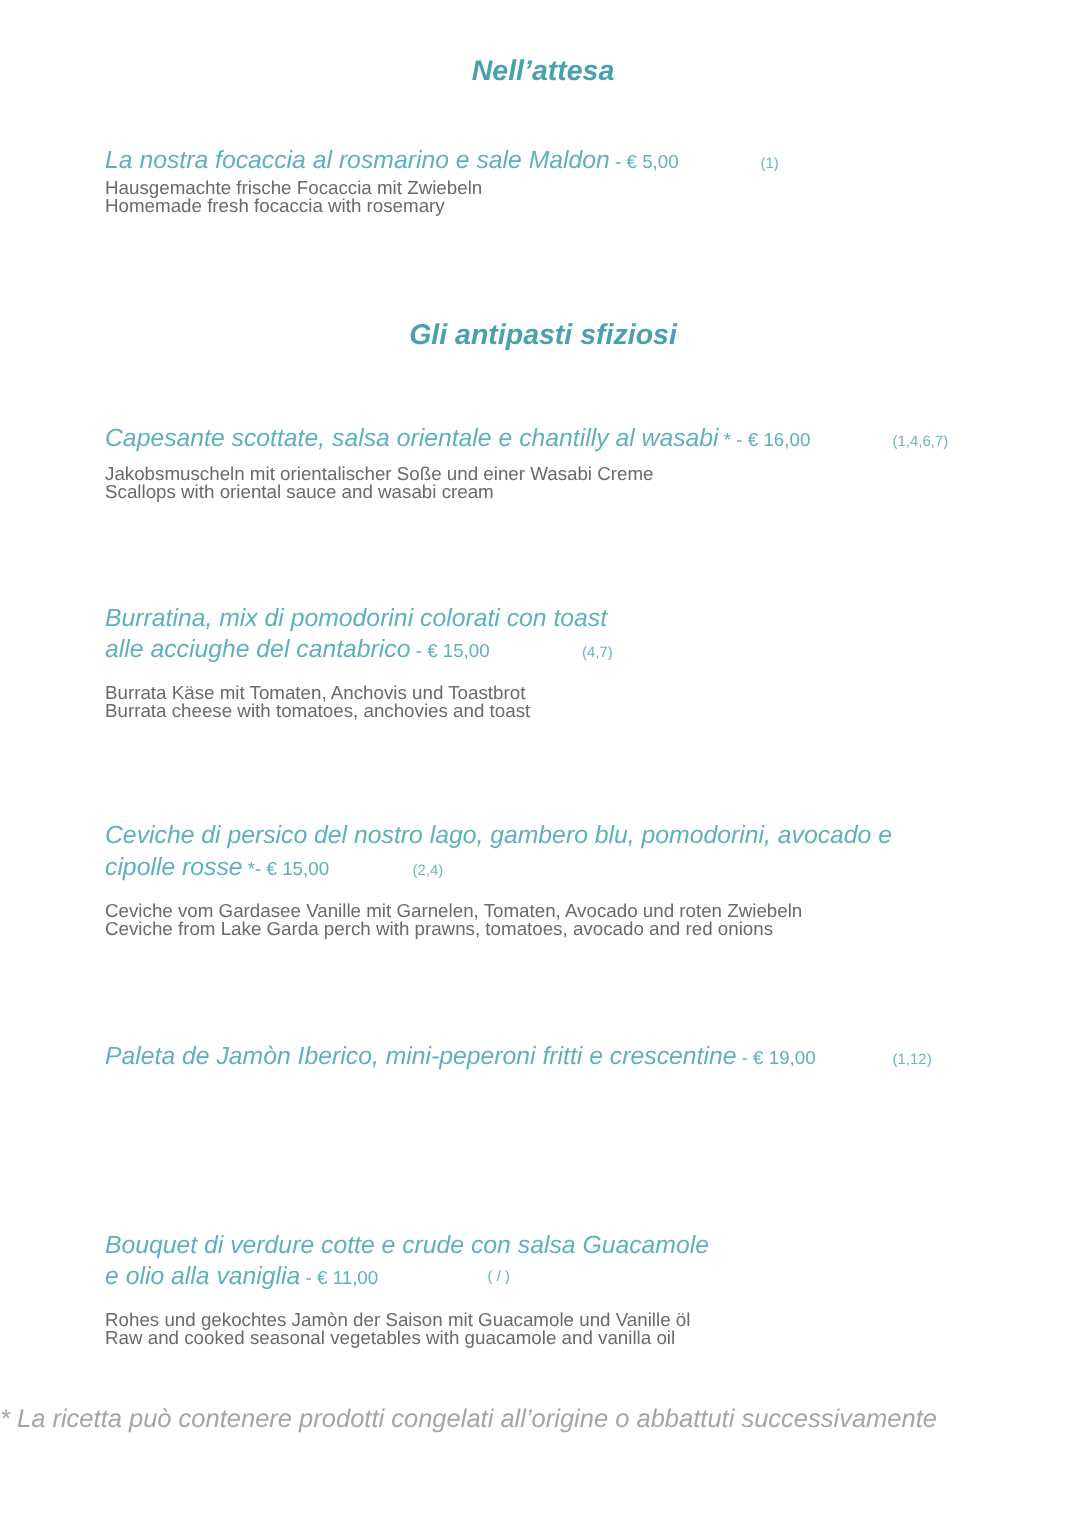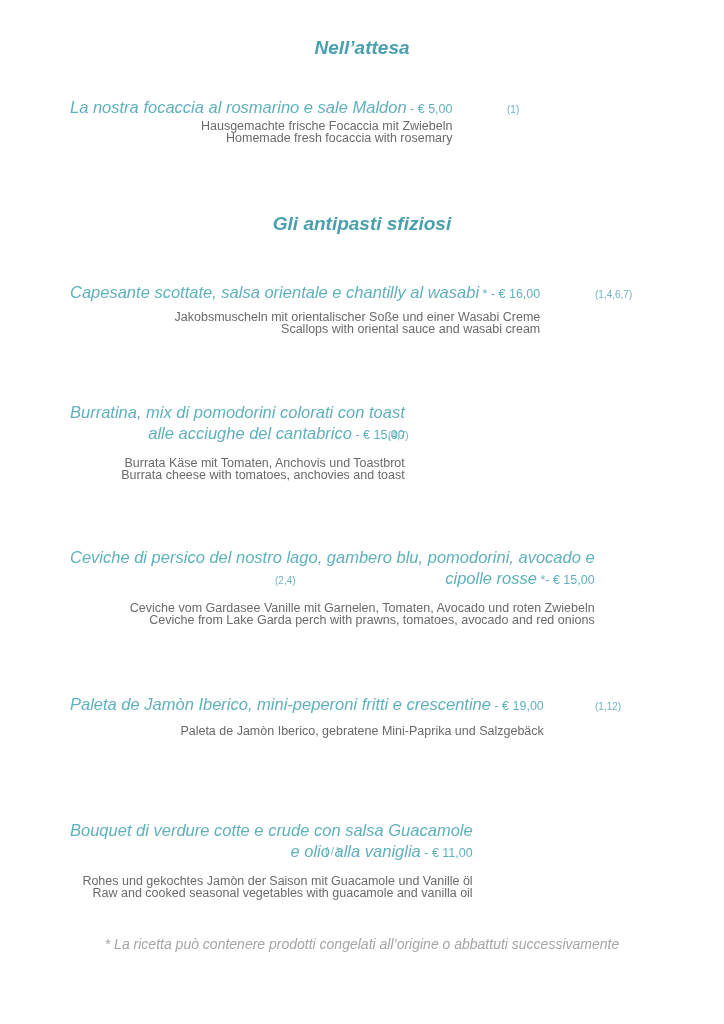--- a/index.html
+++ b/index.html
@@ -1,27 +1,27 @@
 <!DOCTYPE html>
 <html><head>
 <meta charset="utf-8">
 <style>
   html, body { margin: 0; padding: 0; background: #ffffff; }
   body { width: 724px; height: 1024px; position: relative; overflow: hidden;
          font-family: "Liberation Sans", sans-serif; }
   .heading { position: absolute; left: 0; width: 724px; text-align: center;
              font-style: italic; font-weight: bold; color: #4aa0ae; font-size: 19px; }
-  .dish { position: absolute; left: 70px; text-align: right; }
+  .dish { position: absolute; left: 70px; }
   .title { font-style: italic; color: #5fb0bd; font-size: 16.5px; line-height: 21px; white-space: nowrap; }
   .price { font-style: normal; font-size: 12.5px; color: #5fb0bd; }
   .sep { font-style: normal; }
   .aller { position: absolute; font-size: 10px; color: #6fb4c0; font-style: normal; }
   .desc { color: #6a6a6a; font-size: 12.5px; line-height: 12px; white-space: nowrap; }
-  .footnote { position: absolute; left: 0; width: 724px; text-align: center;
-              font-style: italic; color: #a5a5a5; font-size: 14px; top: 936px; }
+  .footnote { position: absolute; left: 0; width: 724px; 
+              font-style: italic; color: #a5a5a5; font-size: 17px; top: 936px; }
 </style>
 </head>
 <body>
 
 <div class="heading" style="top:37px">Nell’attesa</div>
 
 <div class="dish" style="top:97px">
   <div class="title"><span>La nostra focaccia al rosmarino e sale Maldon</span><span class="price"><span class="sep"> - </span><span>€ 5,00</span></span></div>
   <div class="desc">Hausgemachte frische Focaccia mit Zwiebeln</div>
   <div class="desc">Homemade fresh focaccia with rosemary</div>
@@ -52,21 +52,20 @@
   <div class="title"><span>cipolle rosse</span><span class="price"><span class="sep"> *- </span><span>€ 15,00</span></span></div>
   <div style="height:11px"></div>
   <div class="desc">Ceviche vom Gardasee Vanille mit Garnelen, Tomaten, Avocado und roten Zwiebeln</div>
   <div class="desc">Ceviche from Lake Garda perch with prawns, tomatoes, avocado and red onions</div>
 </div>
 <span class="aller" style="left:275px;top:575px">(2,4)</span>
 
 <div class="dish" style="top:694px">
   <div class="title"><span>Paleta de Jamòn Iberico, mini-peperoni fritti e crescentine</span><span class="price"><span class="sep"> - </span><span>€ 19,00</span></span></div>
   <div style="height:8px"></div>
-  <div class="desc">Paleta de Jamòn Iberico, gebratene Mini-Paprika und Salzgebäck</div>
 </div>
 <span class="aller" style="left:595px;top:701px">(1,12)</span>
 
 <div class="dish" style="top:820px">
   <div class="title">Bouquet di verdure cotte e crude con salsa Guacamole</div>
   <div class="title"><span>e olio alla vaniglia</span><span class="price"><span class="sep">  - </span><span>€ 11,00</span></span></div>
   <div style="height:11px"></div>
   <div class="desc">Rohes und gekochtes Jamòn der Saison mit Guacamole und Vanille öl</div>
   <div class="desc">Raw and cooked seasonal vegetables with guacamole and vanilla oil</div>
 </div>

